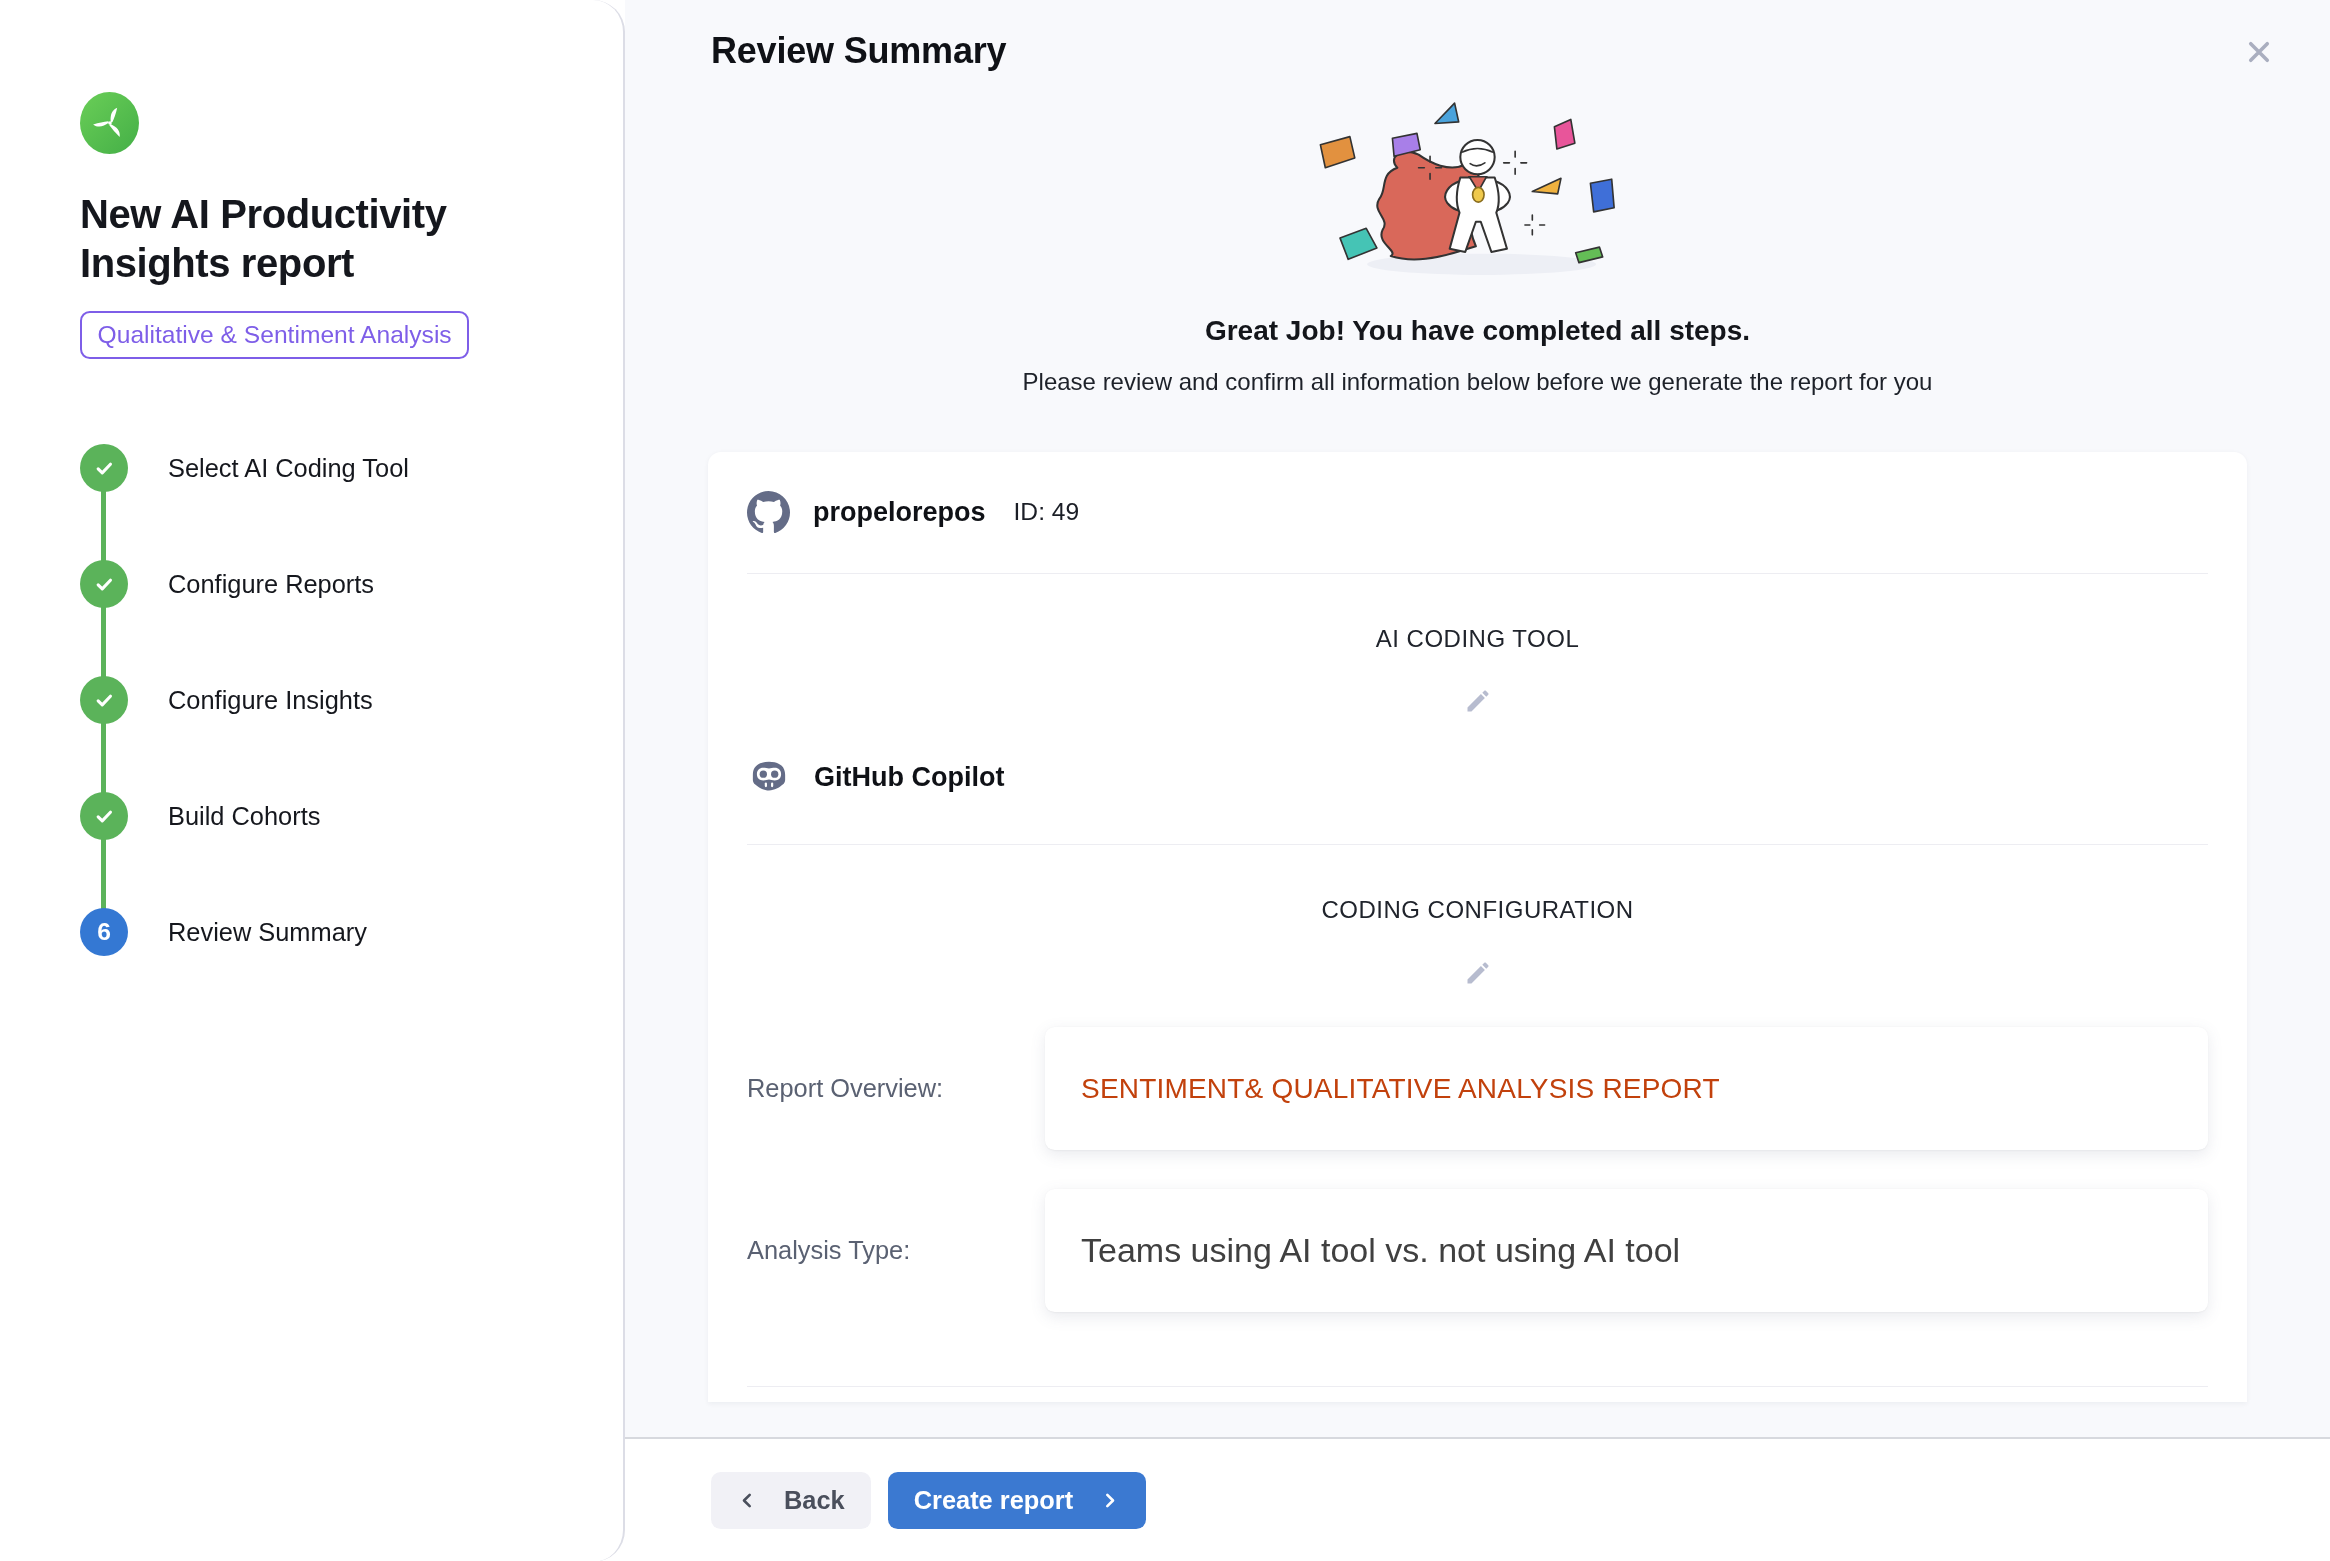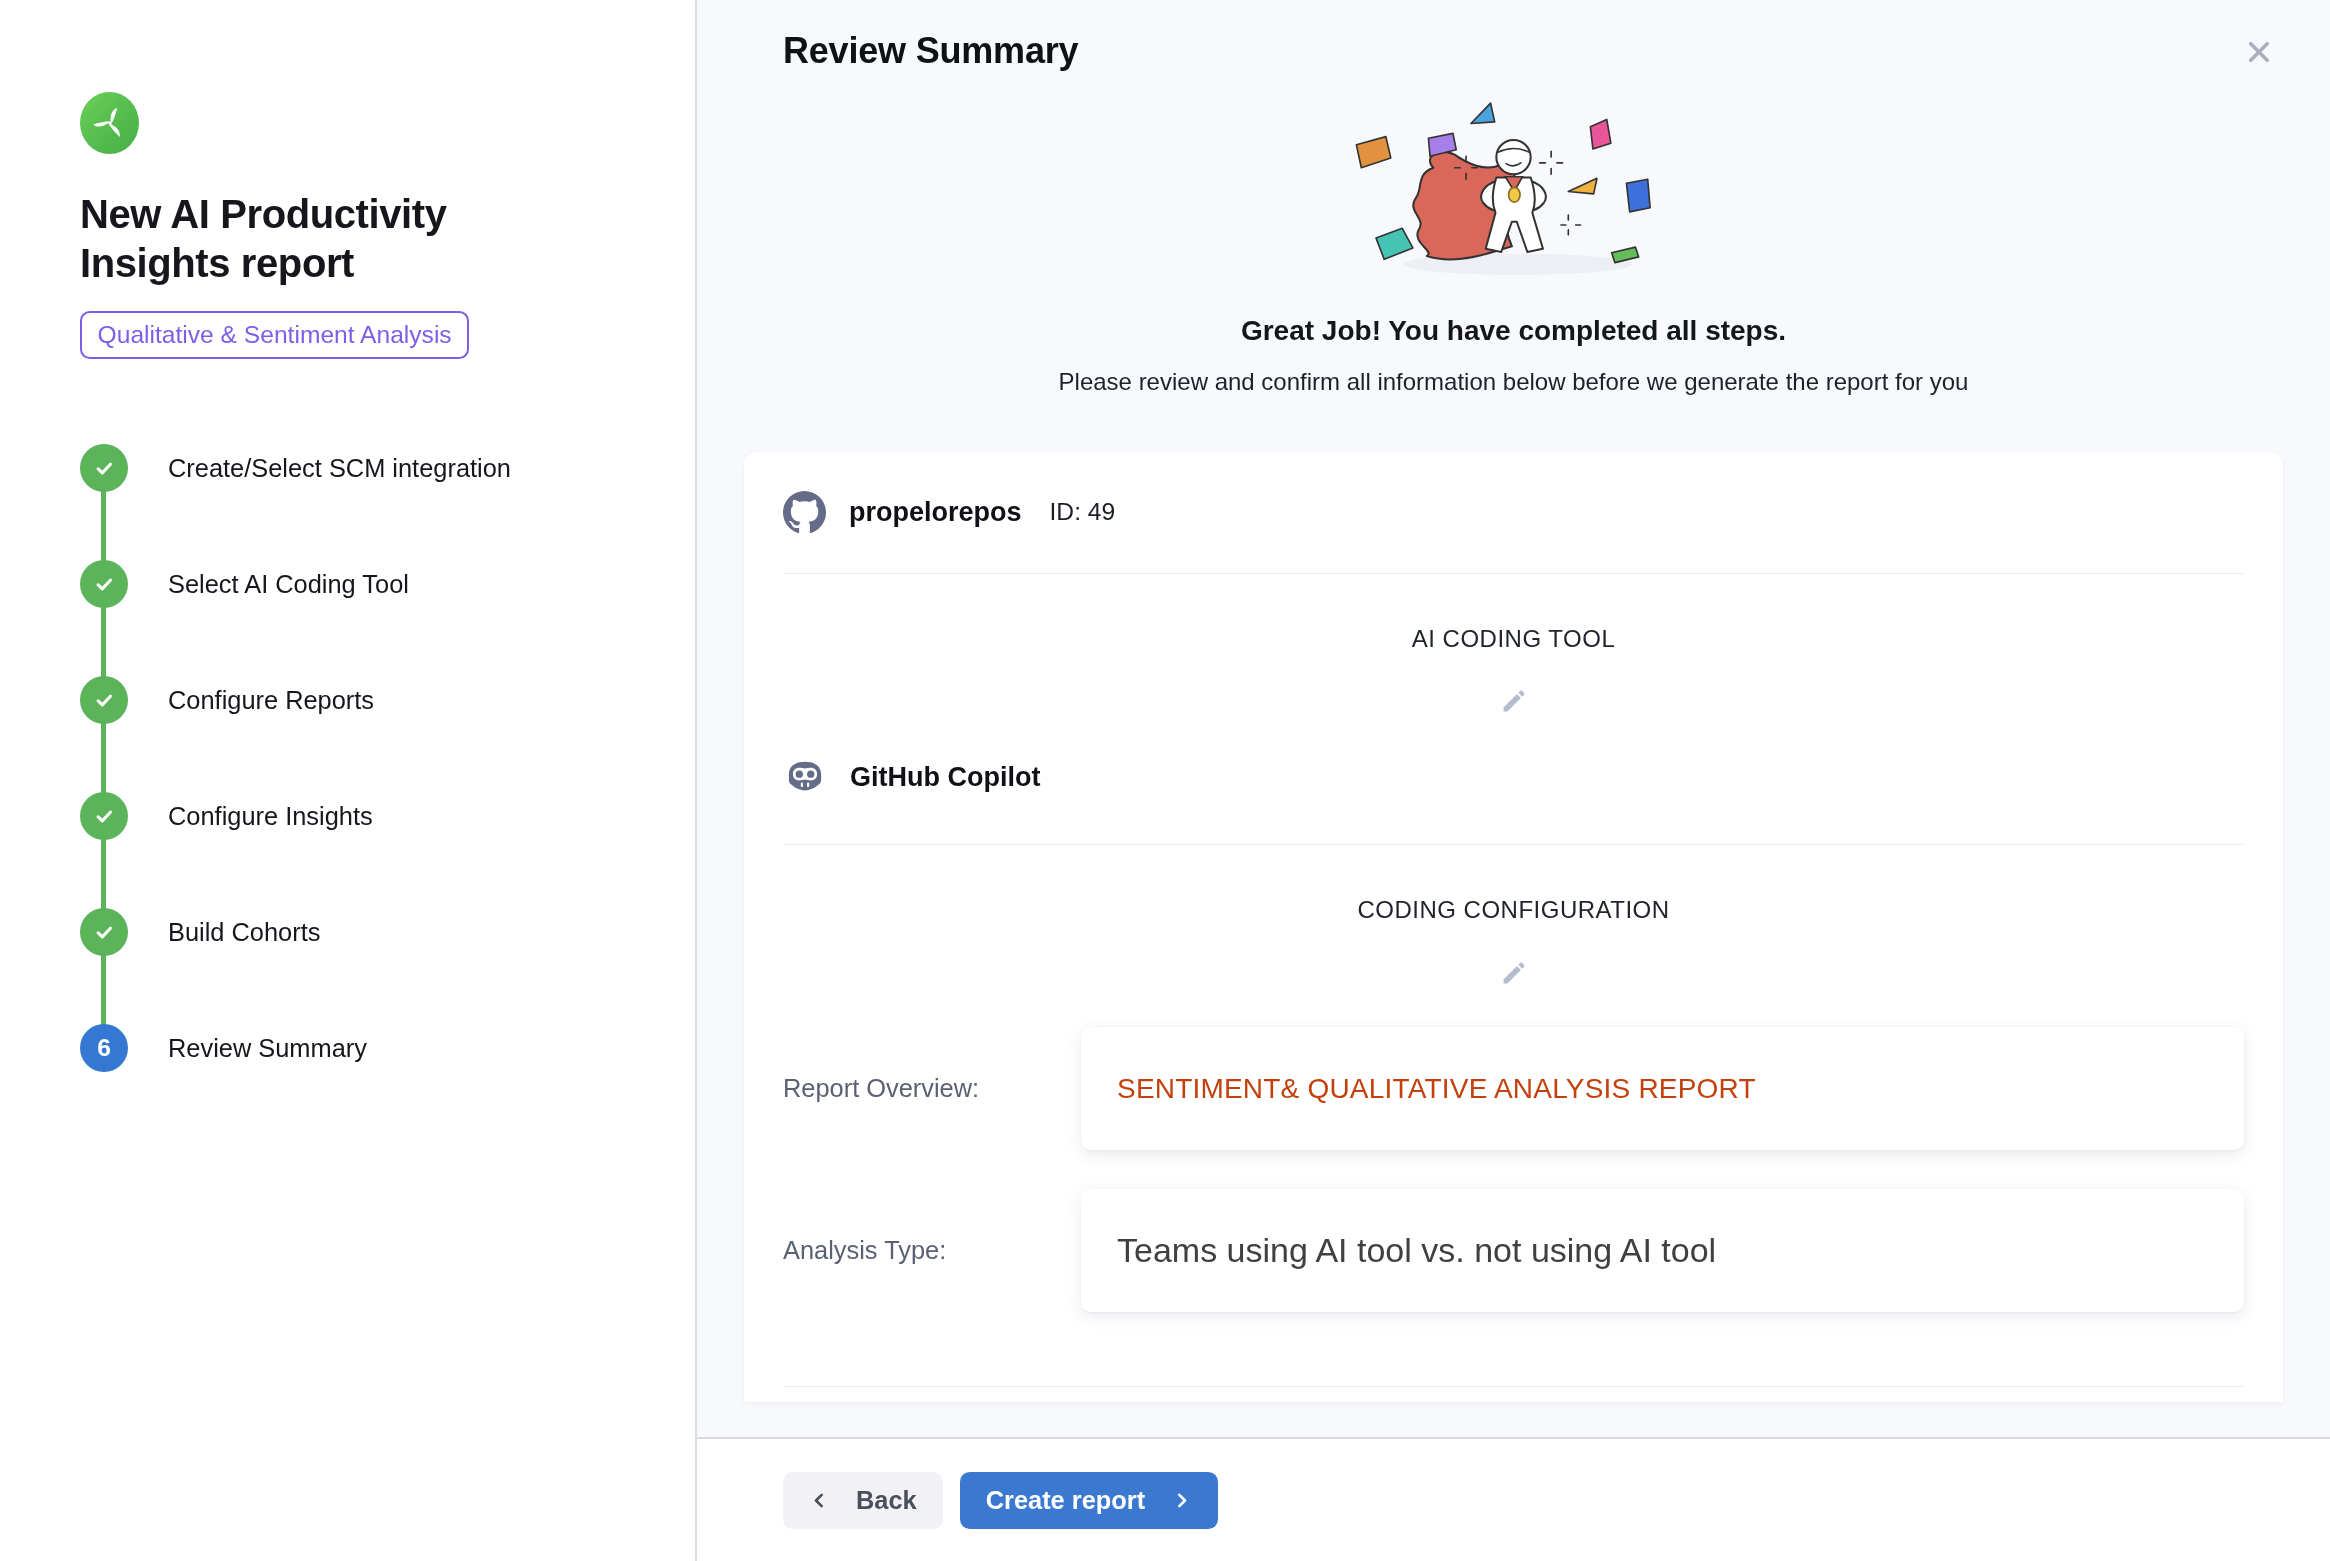--- a/index.html
+++ b/index.html
@@ -6,24 +6,25 @@
   html, body { width: 2330px; height: 1562px; overflow: hidden; }
   body {
     font-family: "Liberation Sans", "DejaVu Sans", sans-serif;
     background: #ffffff;
     display: flex;
     color: #15171d;
   }
 
   
   .sidebar {
-    width: 697px; flex: none; background: #ffffff;
+    width: 625px; flex: none; background: #ffffff;
     border-right: 2.5px solid #dcdde6;
     padding: 92px 33px 0 80px;
     position: relative;
+    border-radius: 32px;
   }
   .logo {
     width: 59px; height: 62px; border-radius: 50%;
     background: linear-gradient(135deg, #6ace57 0%, #44af47 100%);
     display: flex; align-items: center; justify-content: center;
   }
   .sidebar h1 {
     margin-top: 36px; font-size: 40px; line-height: 49px;
     font-weight: bold; color: #15171d; max-width: 442px;
     letter-spacing: -0.4px;
@@ -129,28 +130,20 @@
     </svg>
   </div>
 
   <h1>New AI Productivity Insights report</h1>
 
   <span class="badge">Qualitative &amp; Sentiment Analysis</span>
 
   <nav class="steps">
     <div class="connector"></div>
 
-    <div class="step">
-      <div class="step-circle">
-        <svg width="24.6" height="24.6" viewBox="0 0 24 24">
-            <path d="M6 12.5l4 4 8-8.5" stroke="#fff" stroke-width="3" fill="none" stroke-linecap="round" stroke-linejoin="round"></path>
-          </svg>
-      </div>
-      <span class="step-label">Create/Select SCM integration</span>
-    </div>
 
     <div class="step">
       <div class="step-circle">
         <svg width="24.6" height="24.6" viewBox="0 0 24 24">
             <path d="M6 12.5l4 4 8-8.5" stroke="#fff" stroke-width="3" fill="none" stroke-linecap="round" stroke-linejoin="round"></path>
           </svg>
       </div>
       <span class="step-label">Select AI Coding Tool</span>
     </div>
 

